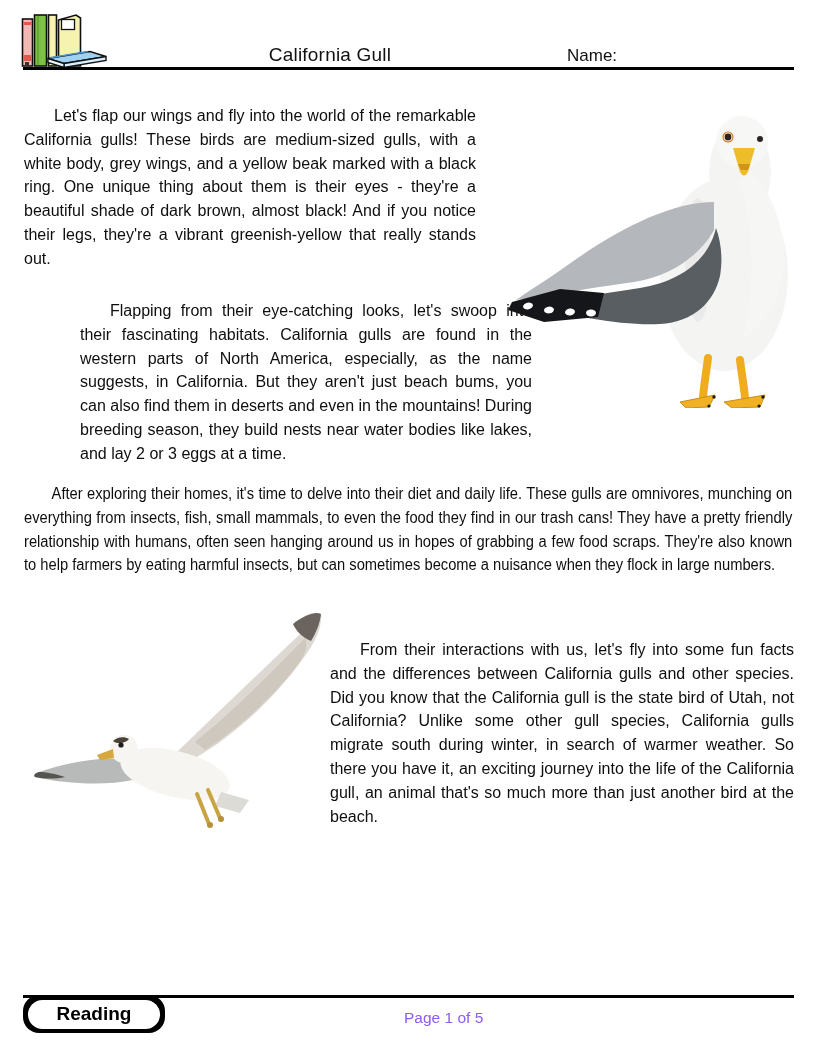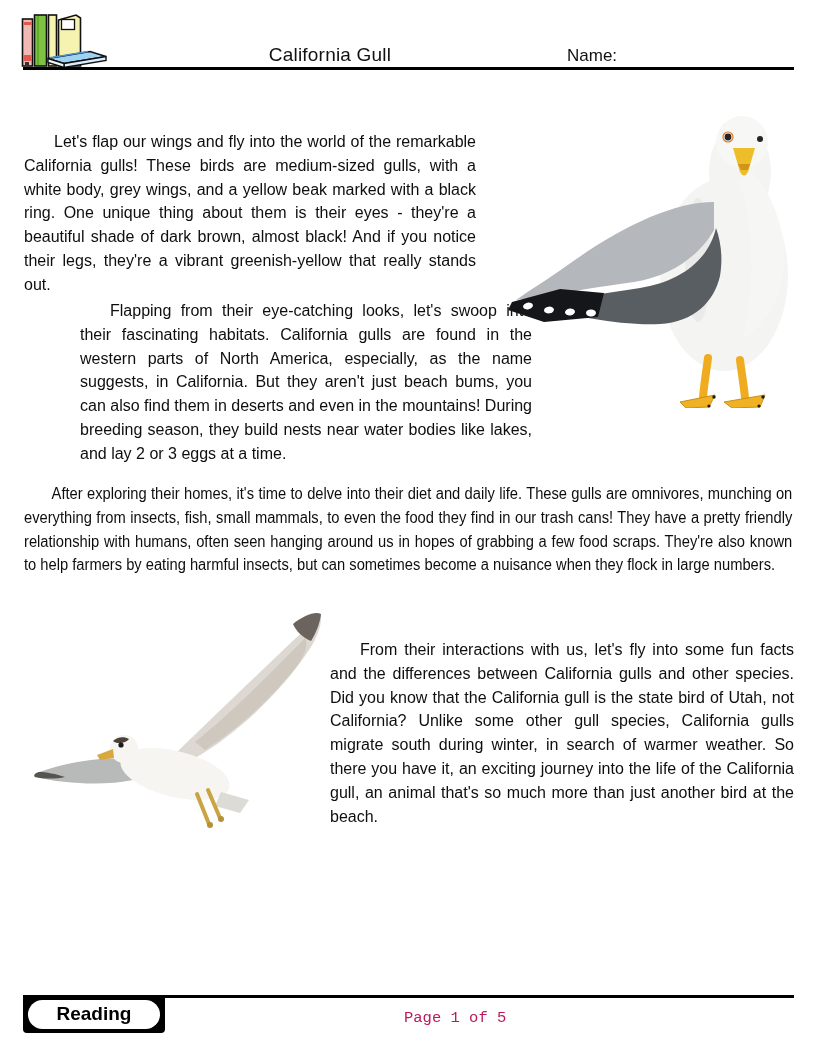--- a/index.html
+++ b/index.html
@@ -15,39 +15,39 @@
   }
   .name-label{position:absolute;left:555px;top:46px;font-size:17px;color:#111;margin-left:12px;}
   .rule{position:absolute;left:23px;width:771px;height:3px;background:#000;}
   .rule.header{top:67px;}
   .rule.footer{top:995px;}
   
   .para{
     position:absolute;font-size:16px;line-height:23.8px;text-align:justify;
     text-indent:30px;color:#0e0e0e;
   }
-  .p1{left:24px;top:114px;width:452px;}
+  .p1{left:24px;top:88px;width:452px;}
   .p2{left:38px;top:283px;width:452px;margin-left:42px;}
   .p3{left:24px;top:466px;width:836px;transform:scaleX(.919);transform-origin:0 0;}
   .p4{left:330px;top:622px;width:464px;}
   
   .gull-standing{position:absolute;left:502px;top:110px;width:292px;height:298px;}
   .gull-flying{position:absolute;left:25px;top:602px;width:305px;height:235px;}
   
   .badge{
     position:absolute;left:23px;top:995px;width:142px;height:38px;background:#000;
-    border-radius:4px;display:flex;align-items:center;justify-content:center;
+    border-radius:16px;display:flex;align-items:center;justify-content:center;
   }
   .badge-pill{
     width:132px;height:29px;background:#fff;border-radius:15px;
     display:flex;align-items:center;justify-content:center;
   }
   .badge-label{font-size:19px;font-weight:bold;color:#000;}
   .website{position:absolute;left:172px;top:1012px;font-size:15px;color:#111;}
-  .page-info{position:absolute;left:404px;top:1009px;font-size:15.5px;color:#be185d;font-family:Liberation Mono, monospace;}
+  .page-info{position:absolute;left:404px;top:1009px;font-size:15.5px;color:#8b5cf6;}
 </style>
 </head>
 <body>
 
 <div class="page">
 
   <svg class="logo" viewBox="0 0 88 56" aria-hidden="true">
 
     <rect x="2.5" y="7" width="10" height="47" fill="#f2b8b4" stroke="#111" stroke-width="1.6"></rect>
     <rect x="3.5" y="10" width="8" height="3" fill="#e05a50"></rect>

